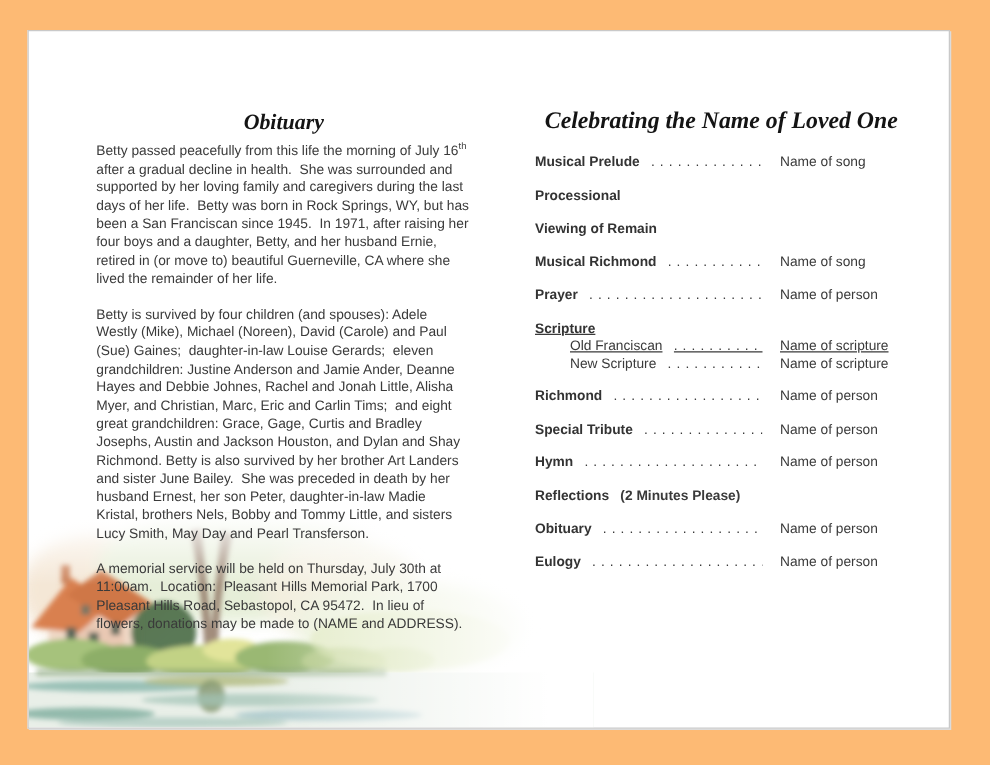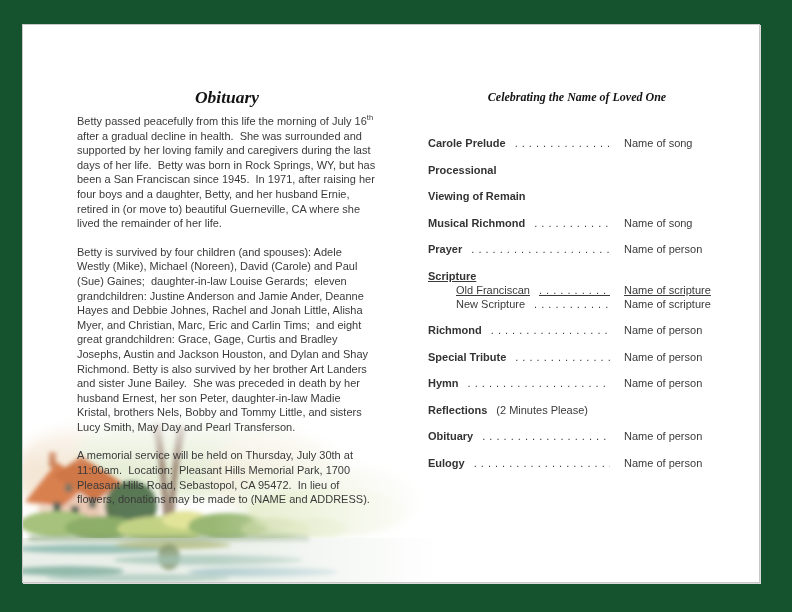--- a/index.html
+++ b/index.html
@@ -1,36 +1,36 @@
 <!DOCTYPE html>
 <html><head>
 <meta charset="utf-8">
 <style>
   html,body{margin:0;padding:0;background:#ffffff;width:792px;height:612px;
     font-family:"Liberation Sans", sans-serif;}
-  .stage{position:relative;width:792px;height:612px;background:#14532d;overflow:hidden;}
+  .stage{position:relative;width:792px;height:612px;background:#fdba74;overflow:hidden;}
   .sheet{position:absolute;left:22px;top:24px;width:736px;height:557px;background:#fff;
     border:1px solid #c9c9c9;box-shadow:1px 1px 0 #dcdcdc;overflow:hidden;}
   .artwork{position:absolute;left:0;bottom:0;width:452px;height:172px;z-index:0;}
   .col{position:absolute;z-index:1;}
   .col-left{left:54px;top:62px;width:300px;}
   .col-right{left:405px;top:62px;width:298px;}
   .page-title{font-family:"Liberation Serif", serif;font-weight:bold;font-style:italic;
     color:#141414;text-align:center;font-size:17.5px;line-height:20px;margin:0 0 7px 0;}
-  .col-right .page-title{font-size:12px;margin-bottom:30px;}
+  .col-right .page-title{font-size:19px;margin-bottom:17px;}
   .para{font-size:11px;line-height:14.6px;color:#3a3a3a;margin:0 0 14px 0;
     white-space:pre-wrap;}
   .para sup{font-size:7.5px;line-height:0;}
   .prog-row{display:flex;align-items:baseline;line-height:13px;font-size:11px;
     color:#3a3a3a;margin-bottom:13.5px;}
   .prog-row.tight{margin-bottom:1px;text-decoration:underline;}
   .prog-row.indent{padding-left:28px;}
   .prog-label{font-weight:bold;white-space:nowrap;padding-right:9px;color:#333;}
   .prog-row.indent .prog-label{font-weight:normal;color:#3a3a3a;}
-  .prog-note{white-space:nowrap;font-weight:normal;}
+  .prog-note{white-space:nowrap;font-weight:bold;}
   .prog-dots{flex:1 1 auto;overflow:hidden;white-space:nowrap;letter-spacing:0.5px;
     color:#3a3a3a;margin-right:14px;}
   .prog-value{flex:0 0 102px;width:102px;white-space:nowrap;}
 </style>
 </head>
 <body>
 
 <div class="stage">
   <div class="sheet">
 
@@ -106,21 +106,21 @@
           <p class="para">Betty passed peacefully from this life the morning of July 16<sup>th</sup> after a gradual decline in health.  She was surrounded and supported by her loving family and caregivers during the last days of her life.  Betty was born in Rock Springs, WY, but has been a San Franciscan since 1945.  In 1971, after raising her four boys and a daughter, Betty, and her husband Ernie, retired in (or move to) beautiful Guerneville, CA where she lived the remainder of her life.</p>
           <p class="para">Betty is survived by four children (and spouses): Adele Westly (Mike), Michael (Noreen), David (Carole) and Paul (Sue) Gaines;  daughter-in-law Louise Gerards;  eleven grandchildren: Justine Anderson and Jamie Ander, Deanne Hayes and Debbie Johnes, Rachel and Jonah Little, Alisha Myer, and Christian, Marc, Eric and Carlin Tims;  and eight great grandchildren: Grace, Gage, Curtis and Bradley Josephs, Austin and Jackson Houston, and Dylan and Shay Richmond. Betty is also survived by her brother Art Landers and sister June Bailey.  She was preceded in death by her husband Ernest, her son Peter, daughter-in-law Madie Kristal, brothers Nels, Bobby and Tommy Little, and sisters Lucy Smith, May Day and Pearl Transferson.</p>
           <p class="para">A memorial service will be held on Thursday, July 30th at 11:00am.  Location:  Pleasant Hills Memorial Park, 1700 Pleasant Hills Road, Sebastopol, CA 95472.  In lieu of flowers, donations may be made to (NAME and ADDRESS).</p>
         </div>
     </div>
 
     <div class="col col-right">
       <h1 class="page-title">Celebrating the Name of Loved One</h1>
       <div>
           <div class="prog-row">
-            <span class="prog-label">Carole Prelude</span>
+            <span class="prog-label">Musical Prelude</span>
             <span class="prog-dots">. . . . . . . . . . . . . . . . . . . . . . . . . . . . . . . . . . . . . . . . . . . . . . . .</span>
             <span class="prog-value">Name of song</span>
           </div>
           <div class="prog-row">
             <span class="prog-label">Processional</span>
           </div>
           <div class="prog-row">
             <span class="prog-label">Viewing of Remain</span>
           </div>
           <div class="prog-row">

